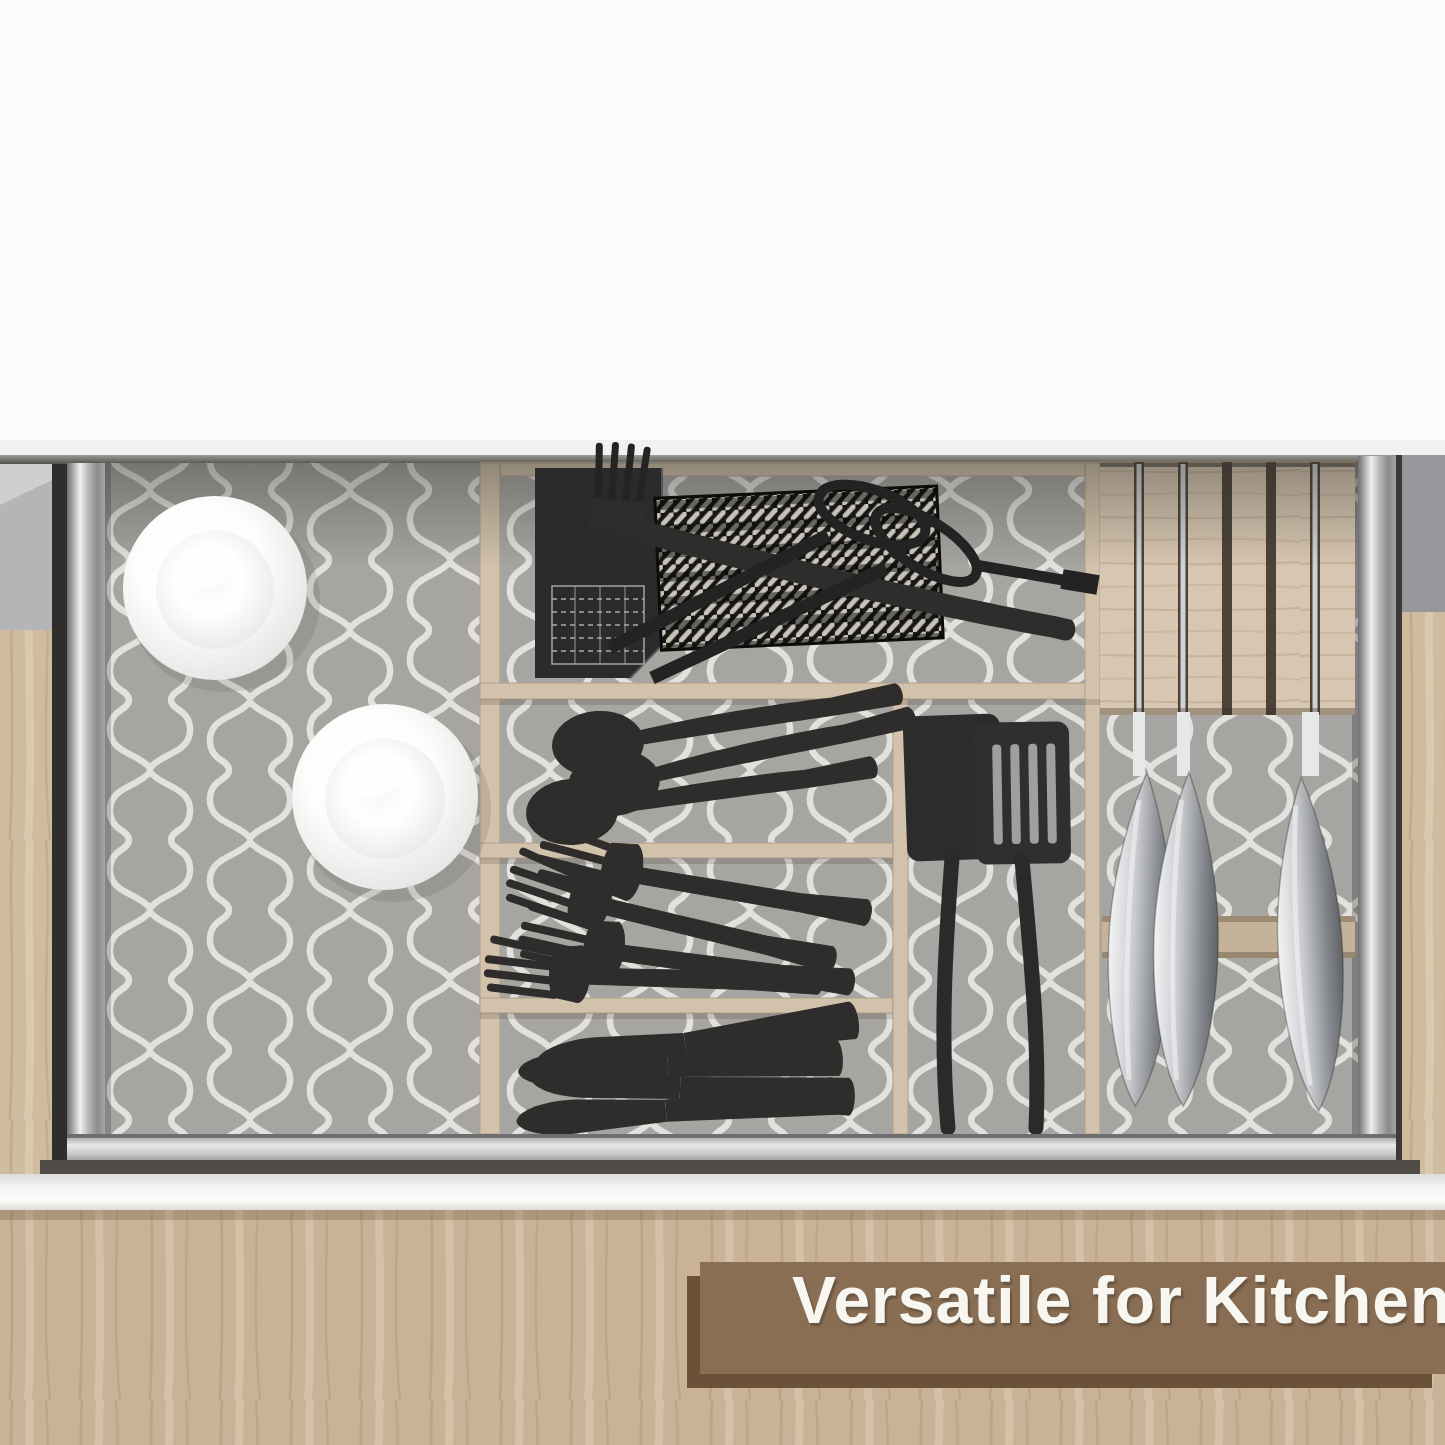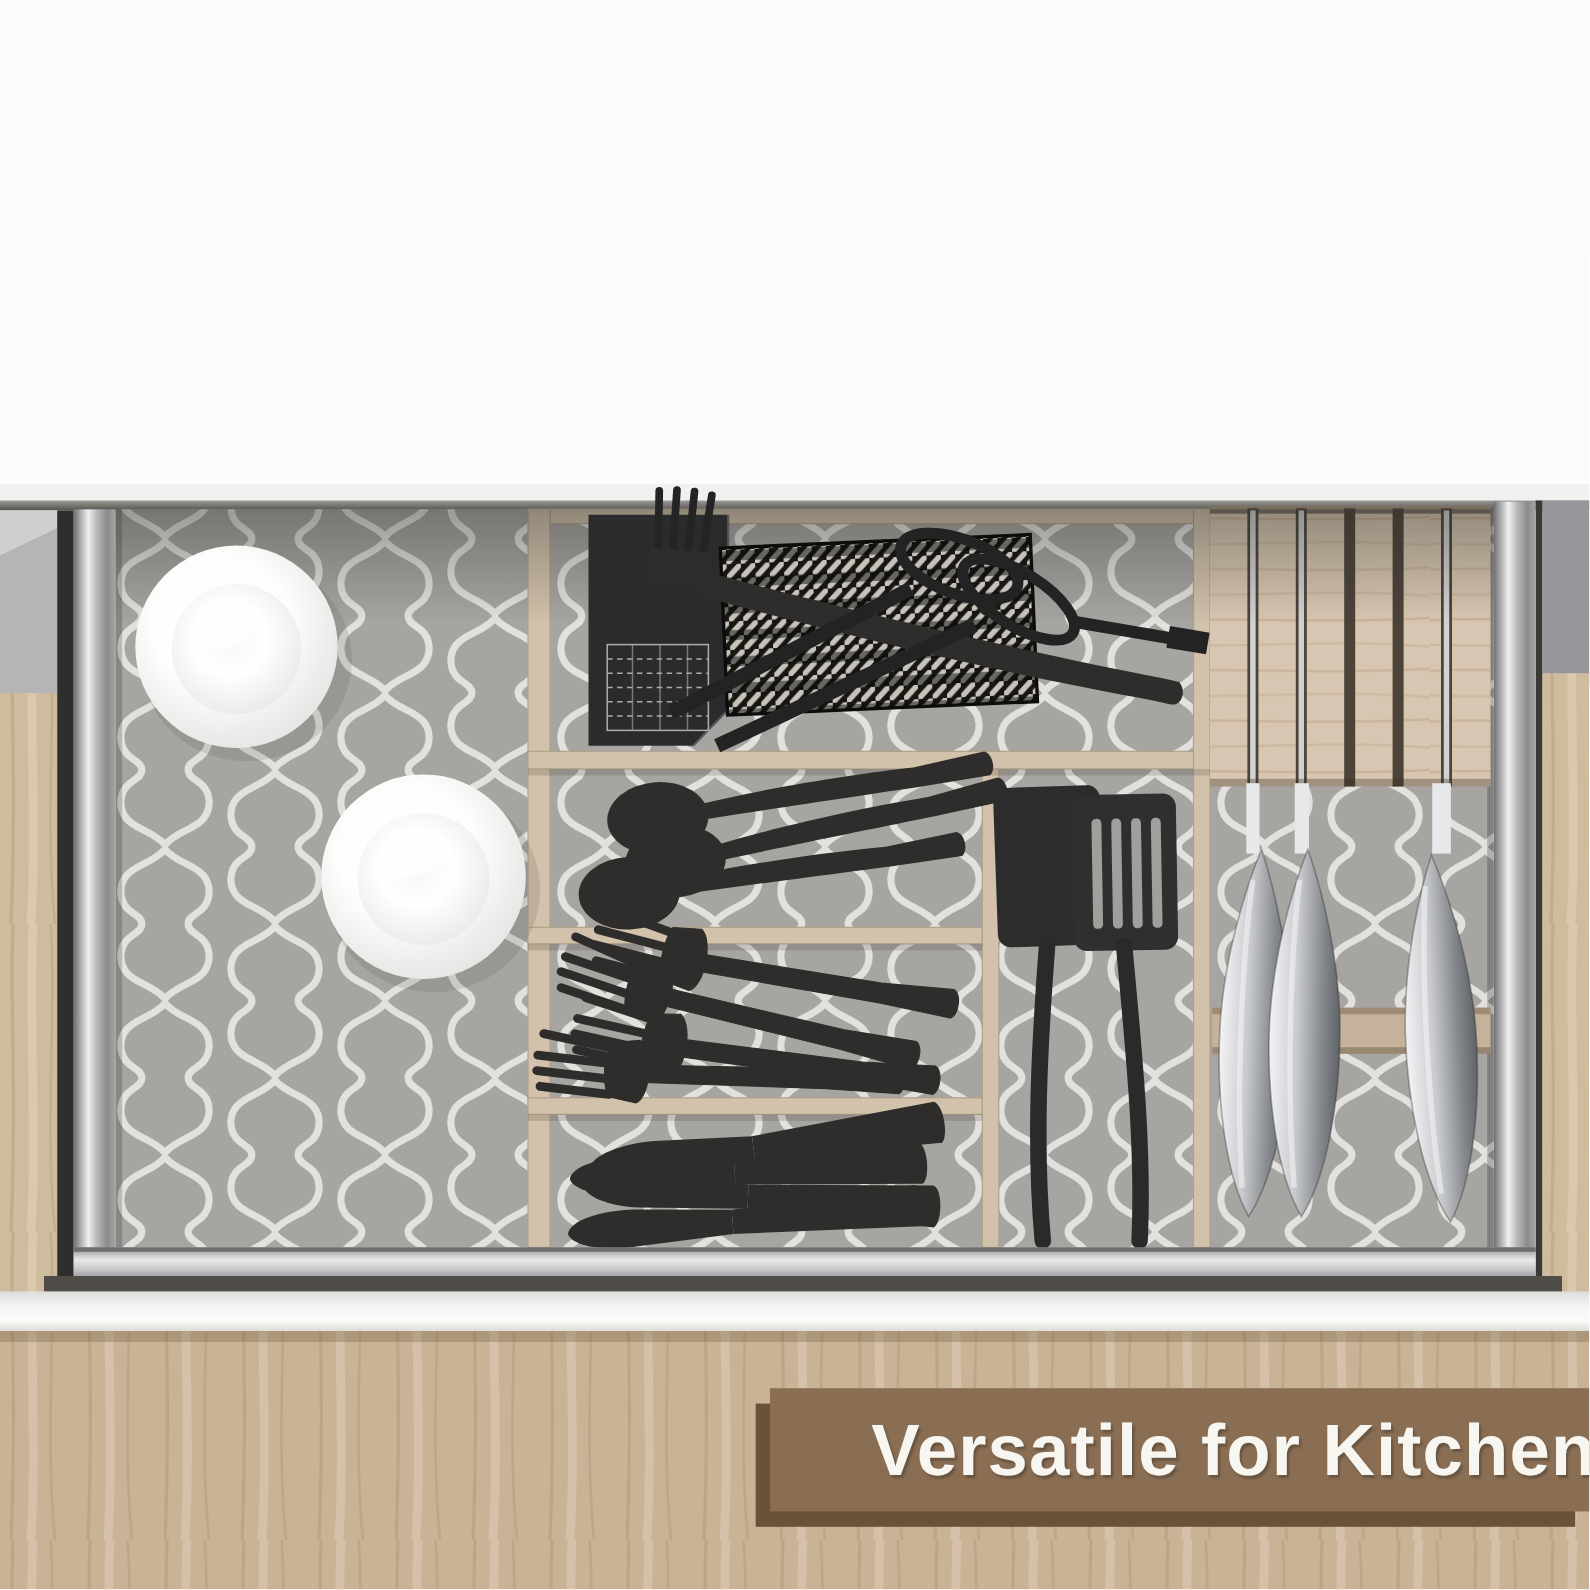--- a/index.html
+++ b/index.html
@@ -5,21 +5,21 @@
   html,body{margin:0;padding:0;background:#ffffff;}
   .stage{
     position:relative;width:1445px;height:1445px;overflow:hidden;
     font-family:"Liberation Sans",sans-serif;background:#fbfbfa;
   }
   svg.scene{position:absolute;left:0;top:0;display:block;}
   .banner{
     position:absolute;left:700px;top:1262px;width:745px;height:112px;
     background:var(--banner_bg,#8a6e54);
     box-shadow:-13px 14px 0 0 var(--banner_shadow,#6b5138);
-    display:flex;align-items:center;padding-left:92px;box-sizing:border-box;
+    display:flex;padding-left:92px;box-sizing:border-box;
   }
   .banner span{
     color:var(--banner_text,#f8f6f0);
     font-size:66px;font-weight:bold;letter-spacing:1px;white-space:nowrap;
     text-shadow:2px 3px 2px rgba(70,60,45,.5);
   }
 </style>
 </head>
 <body>
 

